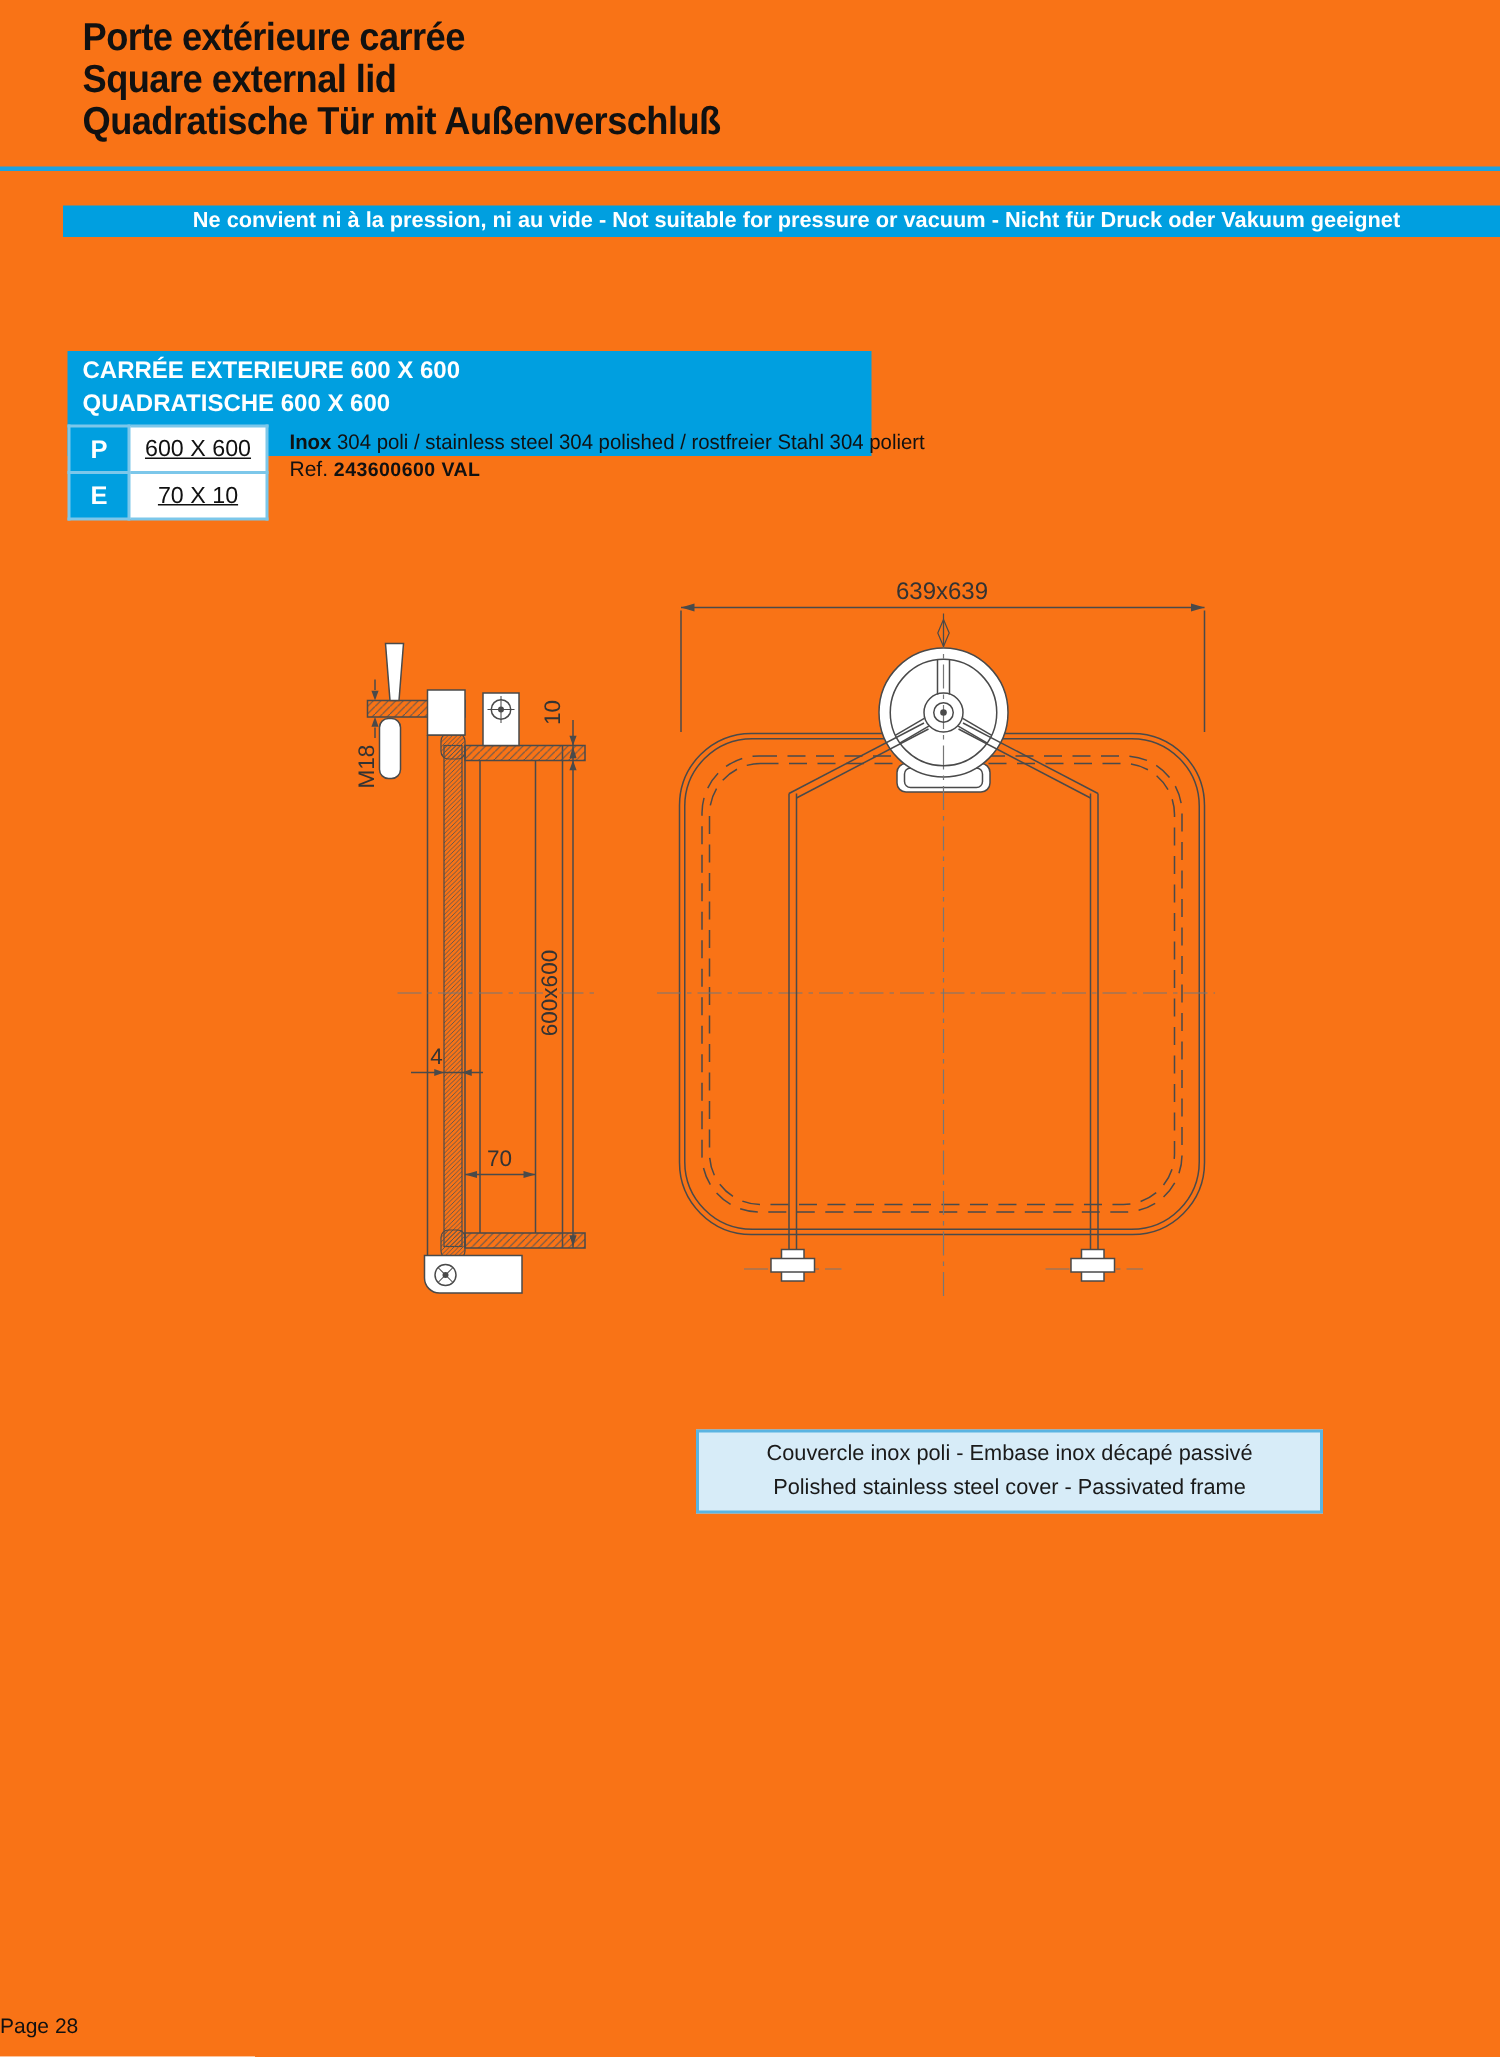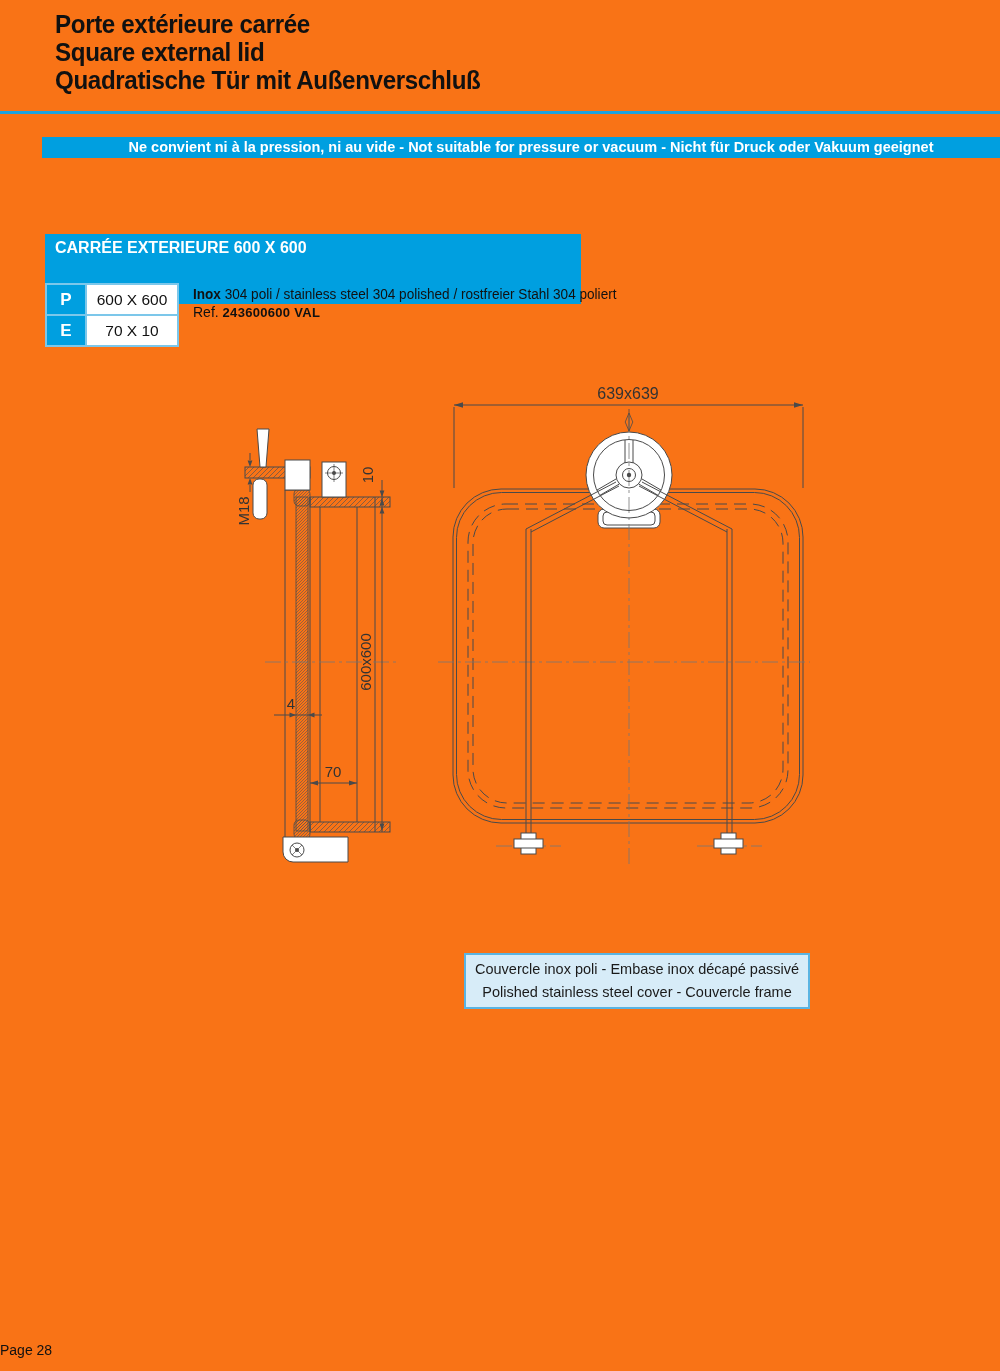--- a/index.html
+++ b/index.html
@@ -14,31 +14,31 @@
   .banner{position:absolute;left:42px;top:137px;width:978px;height:21px;background:#009FE0;
           color:#fff;font-weight:bold;font-size:14.5px;line-height:21px;text-align:center;white-space:nowrap;}
   
   .product-box{position:absolute;left:45px;top:198px;width:536px;height:70px;background:#009FE0;
                color:#fff;font-weight:bold;font-size:16px;line-height:22px;box-sizing:border-box;
                padding:3px 0 0 10px;margin-top:36px;}
   
   .spec{position:absolute;left:45px;top:283px;border-collapse:collapse;}
   .spec td{border:2px solid #7cc7ea;height:29px;text-align:center;vertical-align:middle;padding:0;}
   .spec td.lbl{width:38px;background:#009FE0;color:#fff;font-weight:bold;font-size:17px;}
-  .spec td.val{width:90px;background:#fff;font-size:15.5px;}
+  .spec td.val{width:90px;background:#fff;font-size:15.5px;text-decoration:underline;}
   
   .material{position:absolute;left:193px;top:286px;font-size:14px;white-space:nowrap;
             transform:scaleX(0.97);transform-origin:left top;}
   .material b{font-size:14px;}
   .refline{position:absolute;left:193px;top:304px;font-size:14px;white-space:nowrap;}
   .refline b{font-size:13px;letter-spacing:0.3px;}
   
   .drawing{position:absolute;left:230px;top:376px;}
   
-  .caption{position:absolute;left:464px;top:953px;width:346px;background:#d7ecf8;
+  .caption{position:absolute;left:464px;top:953px;width:418px;background:#d7ecf8;
            border:2px solid #5ab4e2;box-sizing:border-box;text-align:center;
            font-size:14.5px;line-height:23px;padding:3px 2px;color:#1a1a1a;}
   
   .footer{position:absolute;left:0;top:1342px;width:1000px;text-align:left;font-size:14px;}
 </style>
 </head>
 <body>
 
 <div class="page">
 
@@ -47,20 +47,21 @@
     <div>Square external lid</div>
     <div>Quadratische Tür mit Außenverschluß</div>
   </div>
 
   <div class="header-rule"></div>
 
   <div class="banner">Ne convient ni à la pression, ni au vide - Not suitable for pressure or vacuum - Nicht für Druck oder Vakuum geeignet</div>
 
   <div class="product-box">
     <div>CARRÉE EXTERIEURE 600 X 600</div>
+    <div>QUADRATISCHE 600 X 600</div>
   </div>
 
   <table class="spec">
     <tbody>
         <tr>
       <td class="lbl">P</td>
       <td class="val">600 X 600</td>
     </tr>
     <tr>
       <td class="lbl">E</td>
@@ -194,17 +195,17 @@
       <text x="19" y="135" transform="rotate(-90 19 135)">M18</text>
       <text x="143" y="99" transform="rotate(-90 143 99)">10</text>
       <text x="141" y="286" transform="rotate(-90 141 286)">600x600</text>
       <text x="61" y="333">4</text>
       <text x="103" y="401">70</text>
     </g>
   </svg>
 
   <div class="caption">
     <div>Couvercle inox poli - Embase inox décapé passivé</div>
-    <div>Polished stainless steel cover - Couvercle frame</div>
+    <div>Polished stainless steel cover - Passivated frame</div>
   </div>
 
   <div class="footer">Page 28</div>
 </div>
 
 </body></html>

